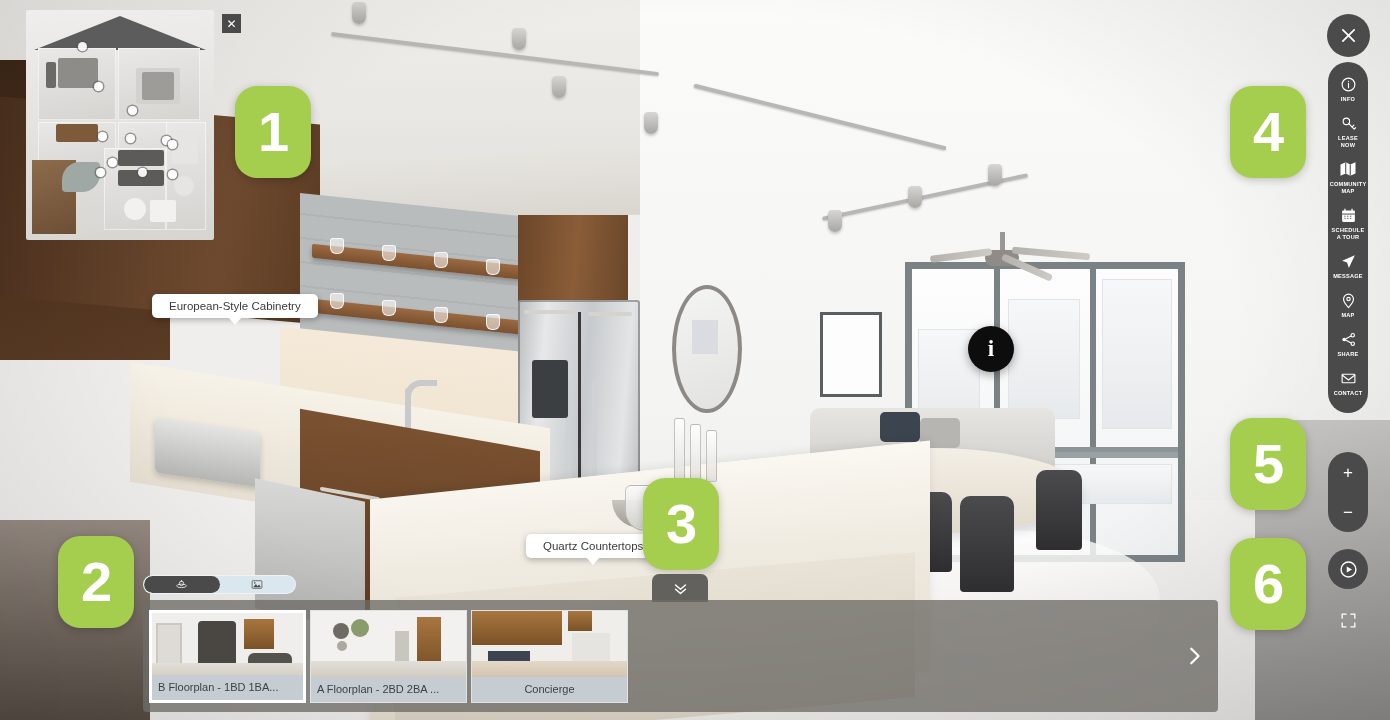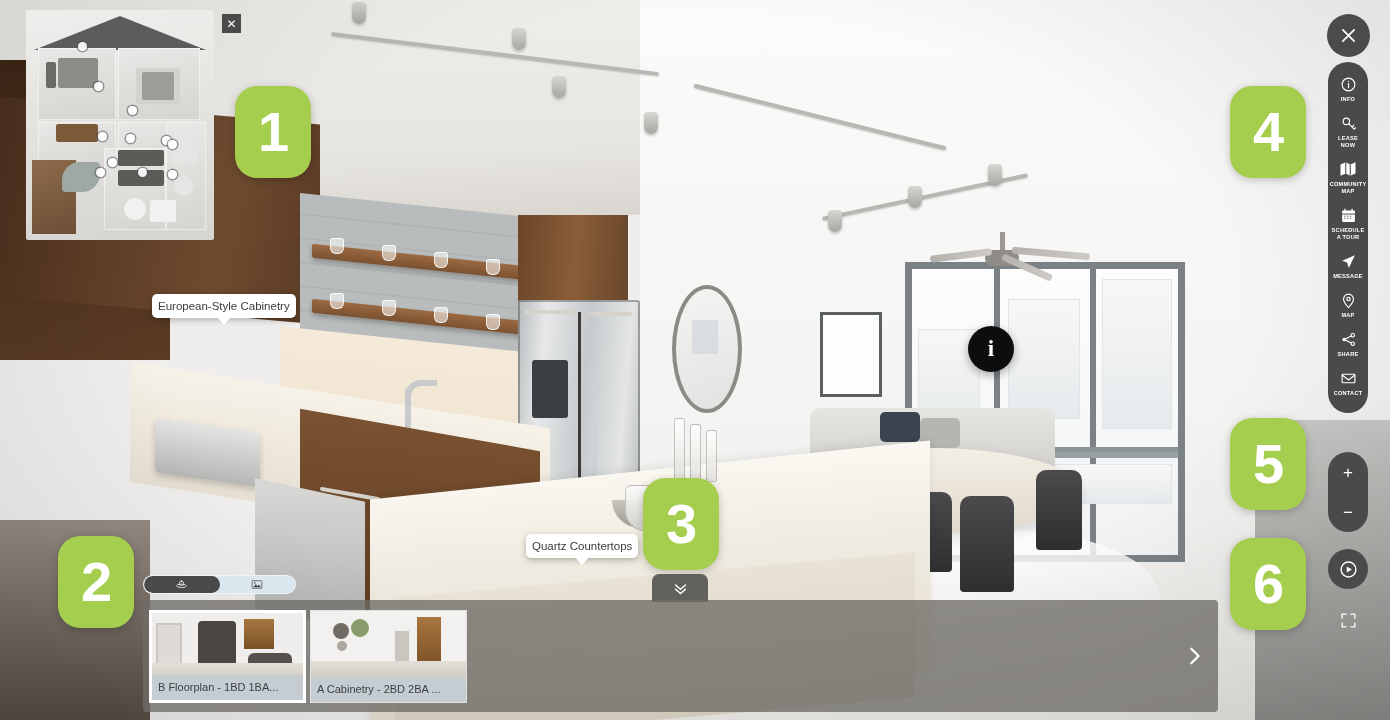--- a/index.html
+++ b/index.html
@@ -278,21 +278,21 @@
     display:flex; align-items:center; justify-content:center;
     font-size:12px; line-height:1;
   }
 
   
   .tip {
     position:absolute;
     background:#fff;
     color:#3b3b3b;
     font-size:11.5px;
-    padding:6px 6px;
+    padding:6px 17px;
     border-radius:5px;
     white-space:nowrap;
     box-shadow:0 2px 6px rgba(0,0,0,.28);
   }
   .tip::after {
     content:"";
     position:absolute; left:50%; bottom:-7px; margin-left:-7px;
     border-left:7px solid transparent;
     border-right:7px solid transparent;
     border-top:8px solid #fff;
@@ -778,26 +778,39 @@
         <div class="sc">
           <div class="sc-wall" style="inset:0;background:#f2f1ef;"></div>
           <div class="sc-blur" style="left:22px;top:12px;width:16px;height:16px;background:#6f6b64;"></div>
           <div class="sc-blur" style="left:40px;top:8px;width:18px;height:18px;background:#8a9c6c;"></div>
           <div class="sc-blur" style="left:26px;top:30px;width:10px;height:10px;background:#aca89f;"></div>
           <div class="sc-wood" style="left:106px;top:6px;width:24px;height:50px;"></div>
           <div class="sc-dark" style="left:84px;top:20px;width:14px;height:34px;background:#c9c6c0;"></div>
           <div class="sc-floor"></div>
         </div>
       </div>
-      <div class="tlabel">A Cabinetry - 2BD 2BA ...</div>
-    </div>
-
-
-
-
+      <div class="tlabel">A Floorplan - 2BD 2BA ...</div>
+    </div>
+
+
+
+
+    <div class="thumb">
+      <div class="tpic">
+        <div class="sc">
+          <div class="sc-wall" style="inset:0;background:#efeeea;"></div>
+          <div class="sc-wood" style="left:0;top:0;width:90px;height:34px;"></div>
+          <div class="sc-wood" style="left:96px;top:0;width:24px;height:20px;"></div>
+          <div class="sc-dark" style="left:16px;top:40px;width:42px;height:14px;background:#3c4452;"></div>
+          <div class="sc-wall" style="left:100px;top:22px;width:38px;height:32px;background:#e6e4e0;"></div>
+          <div class="sc-floor" style="background:linear-gradient(180deg,#e3d8c7,#cfc2ad);"></div>
+        </div>
+      </div>
+      <div class="tlabel">Concierge</div>
+    </div>
 
 
     <button class="strip-next">
       <svg viewBox="0 0 24 24" width="22" height="22">
         <path d="M9 4 L17 12 L9 20" stroke="#fff" stroke-width="2.4" fill="none" stroke-linecap="round" stroke-linejoin="round"></path>
       </svg>
     </button>
   </div>
 
 </div>

